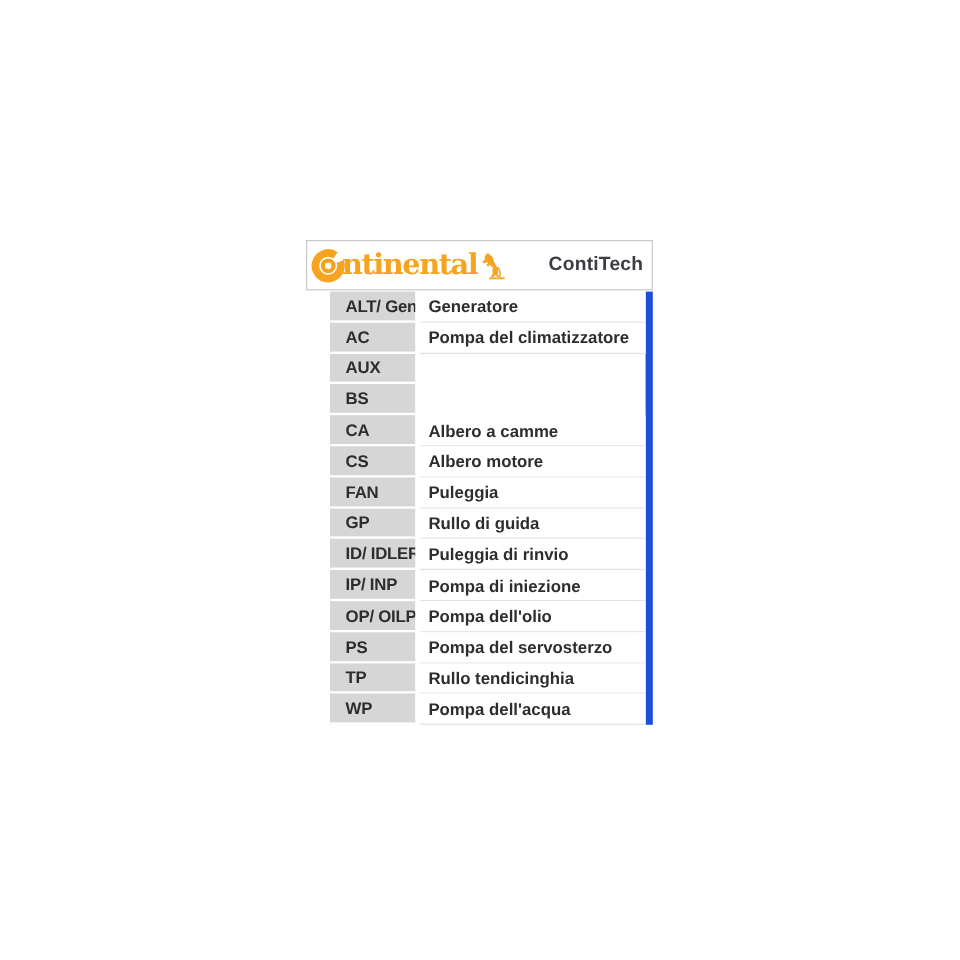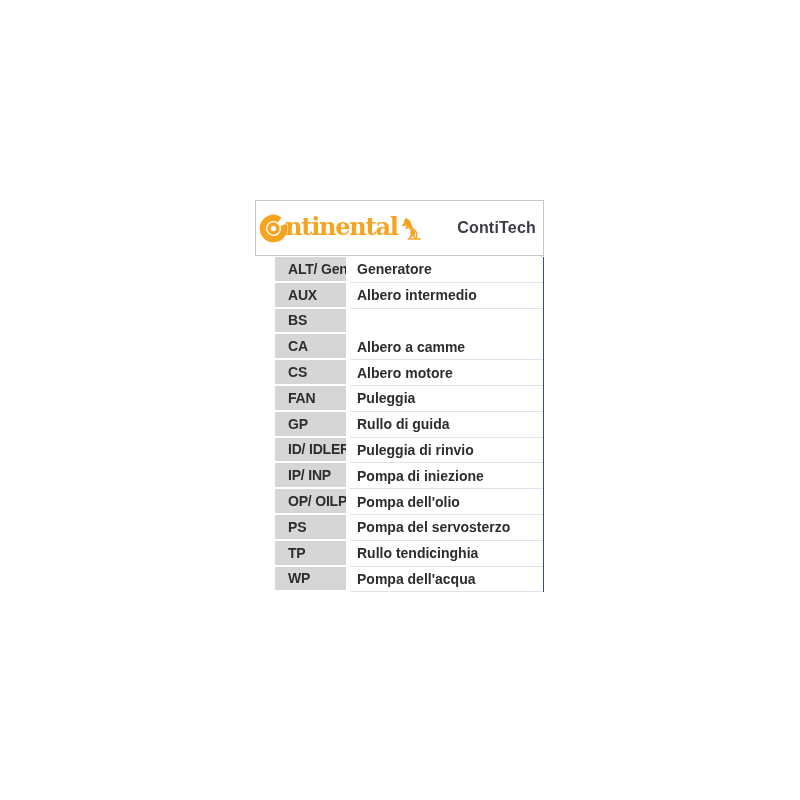--- a/index.html
+++ b/index.html
@@ -10,21 +10,21 @@
     font-family: "Liberation Sans", sans-serif;
     overflow: hidden;
   }
   .card {
     position: absolute;
     left: 255px; top: 200px;
     width: 289px;
   }
   .hdr {
     box-sizing: border-box;
-    height: 56px;
+    height: 42px;
     background: #ffffff;
     border: 1px solid #c8c8c8;
     display: flex;
     align-items: center;
     justify-content: space-between;
     padding: 0 7px 0 3px;
     margin-bottom: 1px;
   }
   .logo {
     display: flex;
@@ -41,21 +41,21 @@
     margin-left: -3px;
     margin-top: -3px;
   }
   .horse { display: block; margin-left: 3px; margin-top: 2px; }
   .division {
     font-size: 16px;
     font-weight: bold;
     color: #3c3c46;
     letter-spacing: 0.2px;
   }
-  .tbl { border-right: 1px solid #1d4ed8; padding-left: 20px; }
+  .tbl { border-right: 6px solid #1d4ed8; padding-left: 20px; }
   .row { display: flex; height: 25.8px; }
   .cell {
     box-sizing: border-box;
     display: flex;
     align-items: center;
     font-weight: bold;
     font-size: 14px;
     color: #2d2d2d;
     white-space: nowrap;
     overflow: hidden;
@@ -109,25 +109,29 @@
     <div class="division">ContiTech</div>
   </div>
 
   <div class="tbl" id="rows">
   <div class="row">
     <div class="cell abbr">ALT/ Gen</div>
     <div class="gap"></div>
     <div class="cell desc">Generatore</div>
   </div>
 
+  <div class="row">
+    <div class="cell abbr">AC</div>
+    <div class="gap"></div>
+    <div class="cell desc">Pompa del climatizzatore</div>
+  </div>
 
   <div class="row">
     <div class="cell abbr">AUX</div>
     <div class="gap"></div>
-    <div class="cell desc">Albero intermedio</div>
   </div>
 
   <div class="row">
     <div class="cell abbr">BS</div>
     <div class="gap"></div>
   </div>
 
   <div class="row">
     <div class="cell abbr">CA</div>
     <div class="gap"></div>

